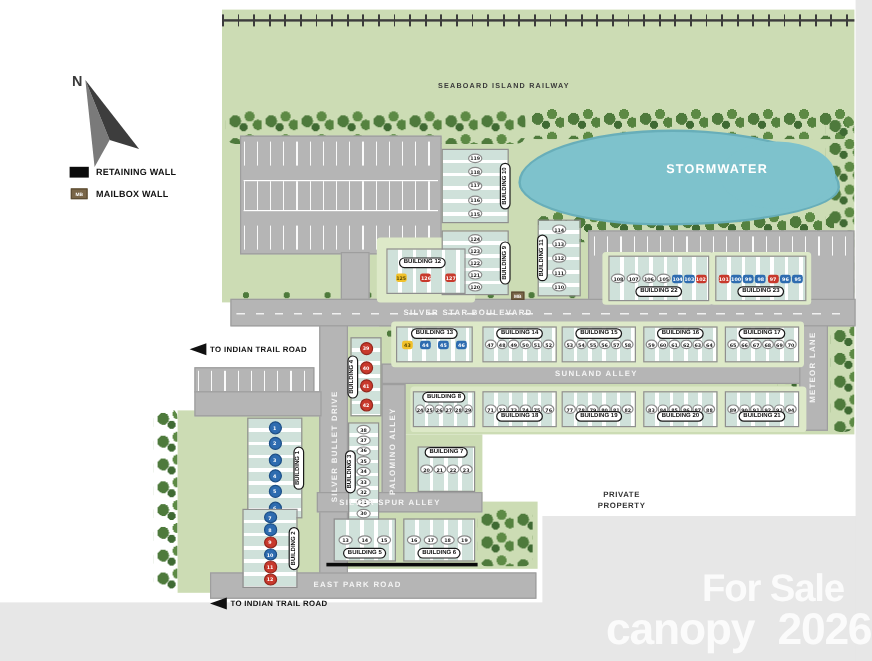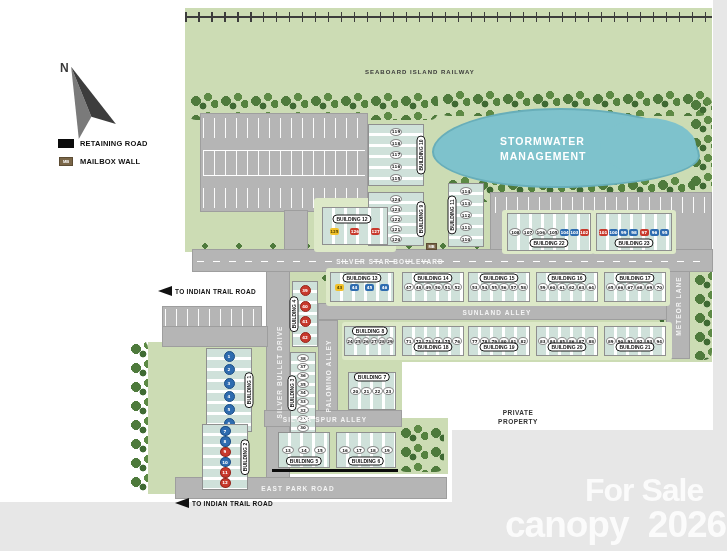--- a/index.html
+++ b/index.html
@@ -24,21 +24,21 @@
   .dash{height:1px;background-image:repeating-linear-gradient(90deg,#fff 0 7px,transparent 7px 16px);}
   .rl{position:absolute;color:#f4f4f4;font-size:6.5px;font-weight:bold;letter-spacing:1.1px;white-space:nowrap;z-index:26;}
   .rl-h{transform:translate(-50%,-50%);}
   .rl-v{transform:translate(-50%,-50%) rotate(-90deg);}
   
   .rail-line{border-top:2px solid #3c3c3c;}
   .rail-ticks{background-image:repeating-linear-gradient(90deg,#3c3c3c 0 1.5px,transparent 1.5px 13px);}
   .rail-label{position:absolute;font-size:6px;font-weight:bold;color:#3a3a3a;letter-spacing:1px;white-space:nowrap;}
   
   .pond{background:#7ec2cc;border:2px solid #68aeb9;}
-  .pond-label{position:absolute;color:#fff;font-weight:bold;font-size:10.5px;letter-spacing:1px;text-align:left;line-height:15px;z-index:5;}
+  .pond-label{position:absolute;color:#fff;font-weight:bold;font-size:10.5px;letter-spacing:1px;text-align:right;line-height:15px;z-index:5;}
   
   .bld{position:absolute;border:1px solid #8f8f8f;box-sizing:border-box;z-index:20;}
   .cols{background:repeating-linear-gradient(90deg,#cfe1da 0 9px,#fff 9px 12px);}
   .rows{background:repeating-linear-gradient(180deg,#cfe1da 0 8px,#fff 8px 11px);}
   .units-row{position:absolute;inset:1px;display:flex;flex-direction:row;justify-content:space-around;align-items:center;}
   .units-stack{position:absolute;inset:1px;display:flex;flex-direction:column;justify-content:space-around;align-items:center;}
   .u{display:flex;align-items:center;justify-content:center;font-weight:bold;color:#222;font-family:"DejaVu Sans",sans-serif;}
   .ov{width:10px;height:6px;background:#fff;border:1px solid #8a8a8a;border-radius:50%;font-size:4px;}
   .sq-blue{width:9px;height:7px;background:#2e6cb0;color:#fff;border-radius:2px;font-size:4px;}
   .sq-red{width:9px;height:7px;background:#c8392c;color:#fff;border-radius:2px;font-size:4px;}
@@ -117,21 +117,20 @@
   <div class="rl rl-h" style="left:325px;top:419px;">SILVER SPUR ALLEY</div>
   <div class="rl rl-h" style="left:298px;top:488px;">EAST PARK ROAD</div>
   <div class="rl rl-v" style="left:279px;top:372px;">SILVER BULLET DRIVE</div>
   <div class="rl rl-v" style="left:328px;top:376px;">PALOMINO ALLEY</div>
   <div class="rl rl-v" style="left:678px;top:306px;">METEOR LANE</div>
 
   <div class="abs pond" style="left:432px;top:108px;width:268px;height:80px;border-radius:48% 52% 55% 45% / 55% 60% 40% 45%;"></div>
   <div class="abs pond" style="left:600px;top:118px;width:96px;height:56px;border-radius:50%;border:none;"></div>
   <div class="pond-label" style="left:500px;top:134px;width:140px;">
     <span style="display:block;">STORMWATER</span>
-    <span style="display:block;">MANAGEMENT</span>
   </div>
 
   <div class="abs pad" style="left:314px;top:198px;width:82px;height:54px;"></div>
   <div class="abs pad" style="left:326px;top:268px;width:344px;height:38px;"></div>
   <div class="abs pad" style="left:342px;top:322px;width:330px;height:38px;"></div>
   <div class="abs pad" style="left:502px;top:210px;width:92px;height:44px;"></div>
   <div class="abs pad" style="left:592px;top:210px;width:84px;height:44px;"></div>
 
   <div class="bld rows" style="left:368px;top:124px;width:56px;height:62px;">
     <div class="units-stack">
@@ -417,21 +416,21 @@
 
   <svg class="abs" style="left:50px;top:56px;z-index:40;" width="70" height="90" viewBox="0 0 70 90">
     <g transform="rotate(-22 35 45)">
       <polygon points="35,8 15,78 35,62" fill="#7a7a7a"></polygon>
       <polygon points="35,8 55,78 35,62" fill="#3d3d3d"></polygon>
     </g>
     <text x="10" y="16" font-size="12" font-weight="bold" fill="#3a3a3a" font-family="Liberation Sans, sans-serif">N</text>
   </svg>
 
   <div class="abs" style="left:58px;top:139px;width:16px;height:9px;background:#0b0b0b;z-index:40;"></div>
-  <div class="legend-label" style="left:80px;top:139px;z-index:40;">RETAINING ROAD</div>
+  <div class="legend-label" style="left:80px;top:139px;z-index:40;">RETAINING WALL</div>
   <div class="abs mbbox" style="left:59px;top:157px;width:14px;height:9px;z-index:40;">MB</div>
   <div class="legend-label" style="left:80px;top:157px;z-index:40;">MAILBOX WALL</div>
 
   <div class="wm" style="left:585px;top:472px;font-size:32px;">For Sale</div>
   <div class="wm" style="left:505px;top:504px;font-size:37px;">
     <span>canopy</span>
     <span style="margin-left:10px;">2026</span>
   </div>
 
 </div>

